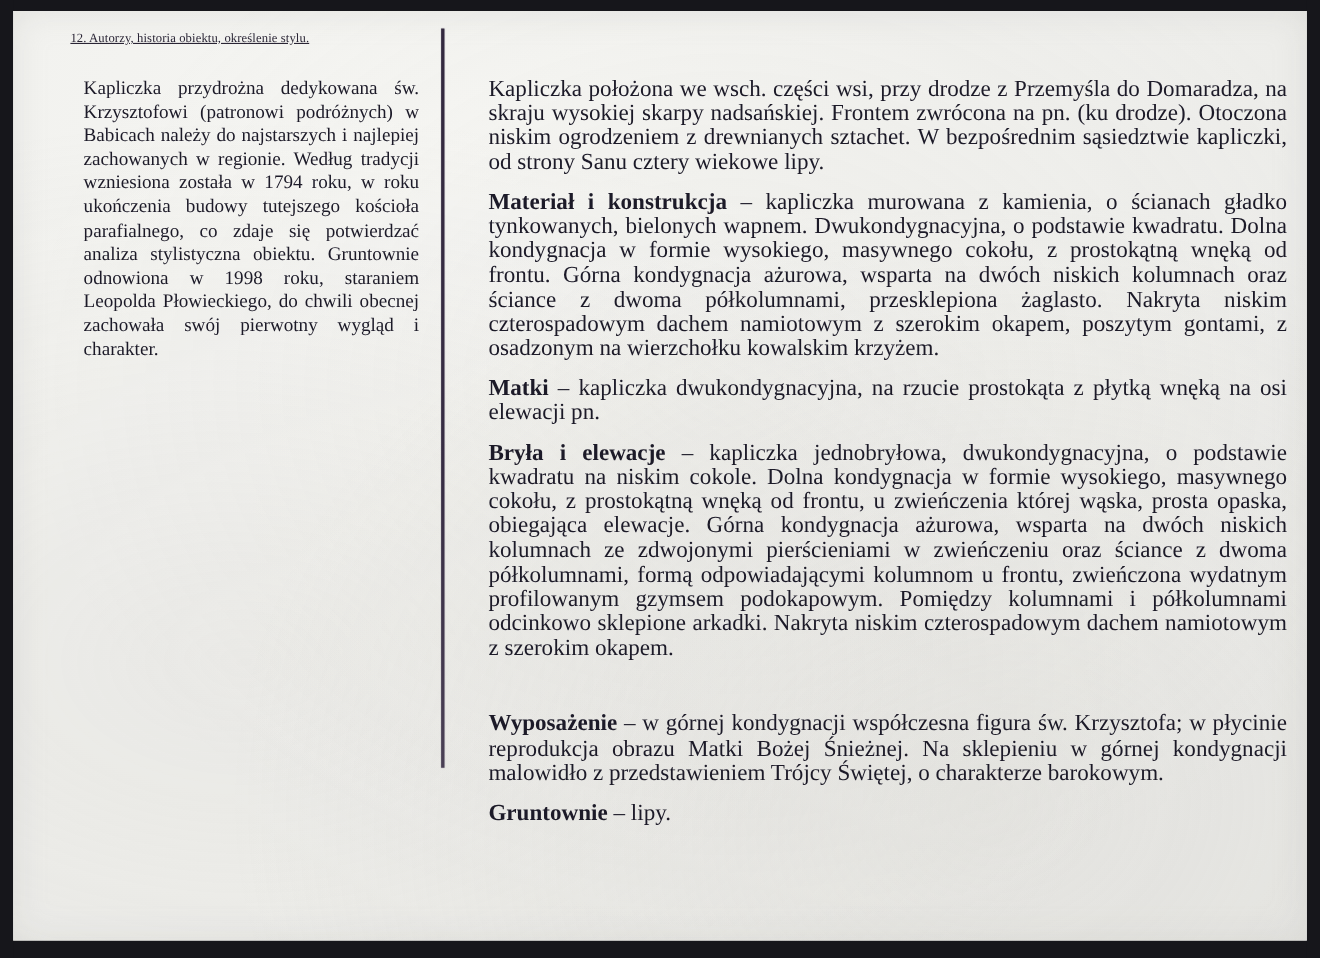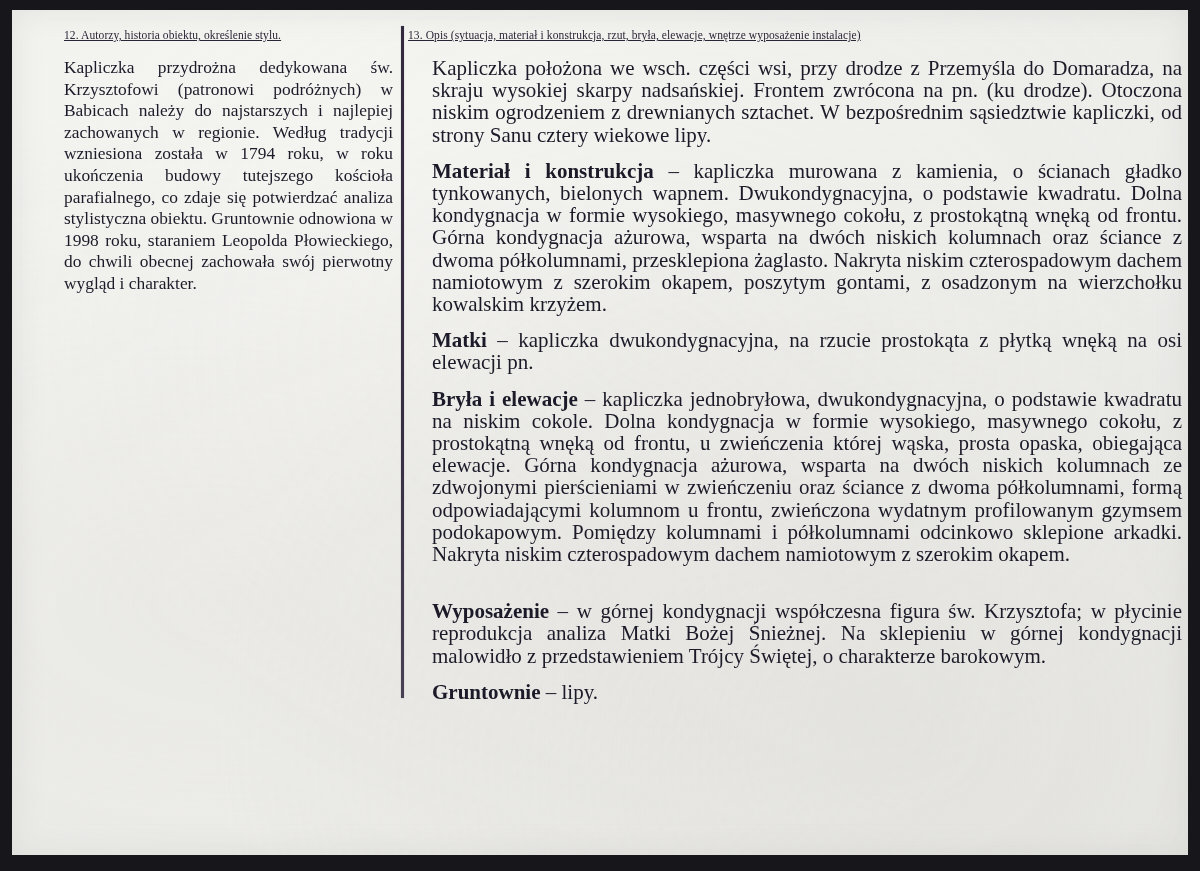--- a/index.html
+++ b/index.html
@@ -85,21 +85,21 @@
   #col-right {
     left: 419px;
     top: 46px;
     width: 752px;
     font-size: 21px;
     line-height: 22.2px;
   }
 
   #col-left p,
   #col-right p {
-    margin: 1px;
+    margin: 13px;
   }
   #col-right p { margin-bottom: 14px; }
   #col-right p:last-child { margin-bottom: 0; }
 
   .lead-in {
     font-weight: bold;
   }
 
   .spacer-gap { height: 20px; }
 
@@ -124,21 +124,20 @@
 <div id="bed-left"></div>
 <div id="bed-right"></div>
 
 <div id="scan-sheet">
   <div id="paper-grain"></div>
 
   <div id="page-inner">
 
     <div class="field-caption" id="caption-left">12. Autorzy, historia obiektu, określenie stylu.</div>
 
-    <div class="field-caption" id="caption-right">13. Opis (sytuacja, materiał i konstrukcja, rzut, bryła, elewacje, wnętrze wyposażenie instalacje)</div>
 
     <div id="column-divider"></div>
 
     <div class="col" id="col-left">
       <p>Kapliczka przydrożna dedykowana św. Krzysztofowi (patronowi podróżnych) w Babicach należy do najstarszych i najlepiej zachowanych w regionie. Według tradycji wzniesiona została w 1794 roku, w roku ukończenia budowy tutejszego kościoła parafialnego, co zdaje się potwierdzać analiza stylistyczna obiektu. Gruntownie odnowiona w 1998 roku, staraniem Leopolda Płowieckiego, do chwili obecnej zachowała swój pierwotny wygląd i charakter.</p>
     </div>
 
     <div class="col" id="col-right">
 
       <p>
@@ -153,21 +152,21 @@
         <span class="lead-in">Matki</span><span> – kapliczka dwukondygnacyjna, na rzucie prostokąta z płytką wnęką na osi elewacji pn.</span>
       </p>
 
       <p>
         <span class="lead-in">Bryła i elewacje</span><span> – kapliczka jednobryłowa, dwukondygnacyjna, o podstawie kwadratu na niskim cokole. Dolna kondygnacja w formie wysokiego, masywnego cokołu, z prostokątną wnęką od frontu, u zwieńczenia której wąska, prosta opaska, obiegająca elewacje. Górna kondygnacja ażurowa, wsparta na dwóch  niskich kolumnach ze zdwojonymi pierścieniami w zwieńczeniu oraz ściance z dwoma półkolumnami, formą odpowiadającymi kolumnom u frontu, zwieńczona wydatnym profilowanym gzymsem podokapowym. Pomiędzy kolumnami i półkolumnami odcinkowo sklepione arkadki. Nakryta niskim czterospadowym dachem namiotowym z szerokim okapem.</span>
       </p>
 
       <div class="spacer-gap"></div>
 
       <p>
-        <span class="lead-in">Wyposażenie</span><span> – w górnej kondygnacji współczesna figura św. Krzysztofa; w płycinie reprodukcja analiza Matki Bożej Śnieżnej. Na sklepieniu w górnej kondygnacji malowidło z przedstawieniem Trójcy Świętej, o charakterze barokowym.</span>
+        <span class="lead-in">Wyposażenie</span><span> – w górnej kondygnacji współczesna figura św. Krzysztofa; w płycinie reprodukcja obrazu Matki Bożej Śnieżnej. Na sklepieniu w górnej kondygnacji malowidło z przedstawieniem Trójcy Świętej, o charakterze barokowym.</span>
       </p>
 
       <p>
         <span class="lead-in">Gruntownie</span><span> – lipy.</span>
       </p>
 
     </div>
   </div>
 </div>
 

